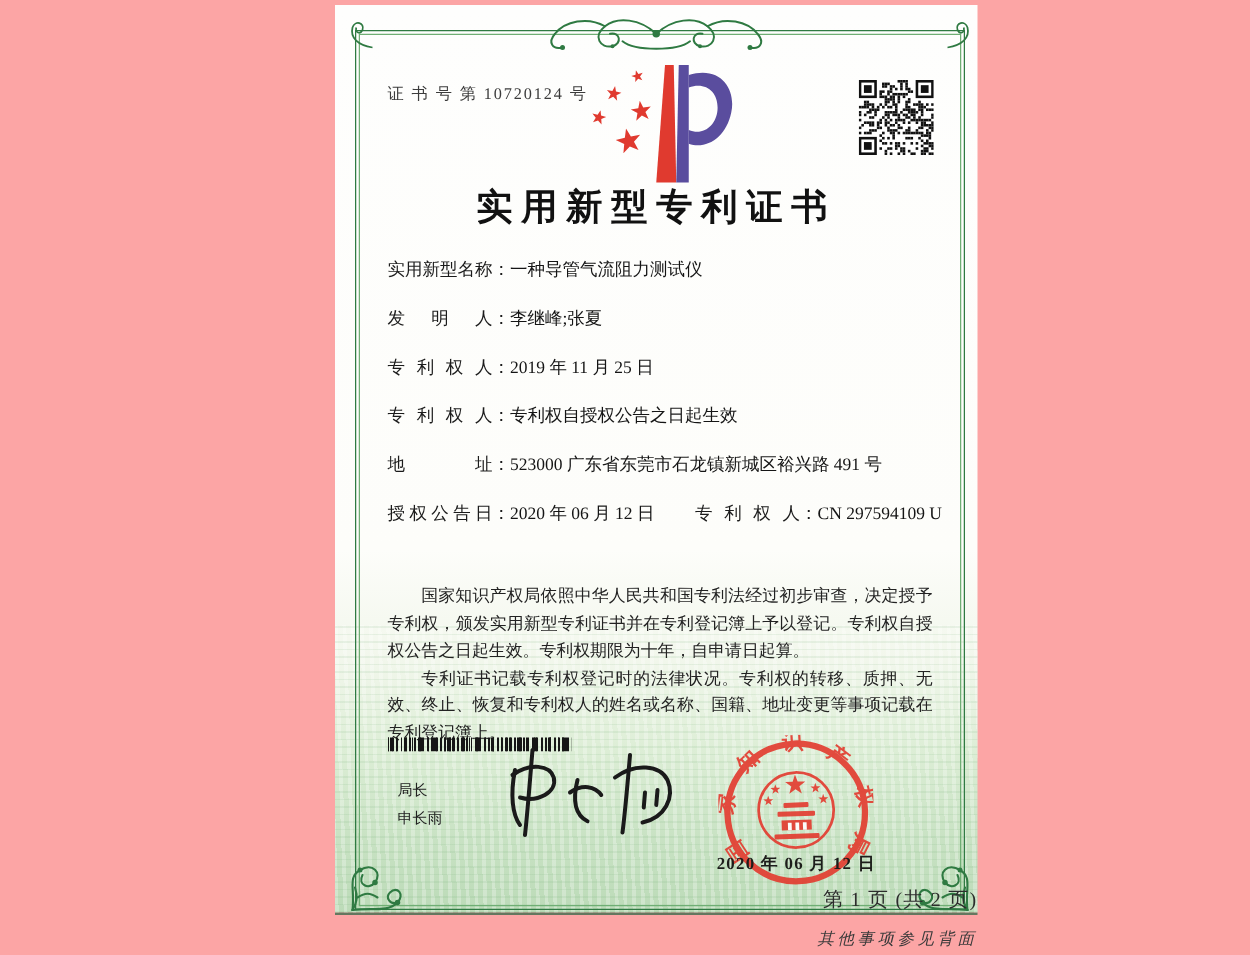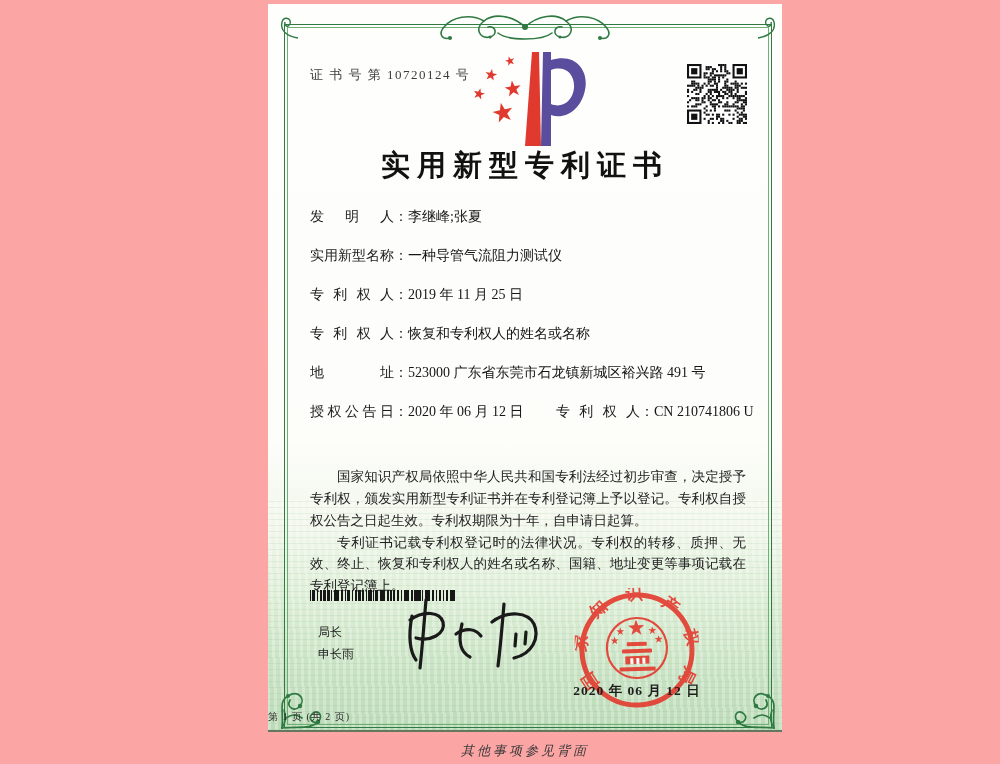--- a/index.html
+++ b/index.html
@@ -59,23 +59,23 @@
       repeating-linear-gradient(90deg,#161616 0 1px,rgba(0,0,0,0) 1px 6.5px),
       repeating-linear-gradient(90deg,rgba(0,0,0,0) 0 2px,#161616 2px 4.5px,rgba(0,0,0,0) 4.5px 11.5px);
   }
   .director{position:absolute;left:50px;top:622px;font-family:"Liberation Sans","DejaVu Sans",sans-serif;
             font-size:12px;color:#222;line-height:1;}
   .director .name{margin-top:10px;}
   .signature{position:absolute;left:128px;top:590px;width:152px;height:88px;}
   .seal{position:absolute;left:307px;top:584px;width:124px;height:124px;opacity:.9;transform:rotate(-2deg);}
   .seal-date{position:absolute;left:294px;top:678px;width:150px;text-align:center;
              font-size:13.5px;font-weight:600;letter-spacing:1px;color:#1d1d1b;}
-  .page-info{position:absolute;left:0;right:0;top:706px;text-align:left;font-size:10px;color:#2c2c2c;letter-spacing:1px;}
-  
-  .back-note{position:absolute;left:268px;width:514px;top:742px;text-align:center;
+  .page-info{position:absolute;left:0;right:0;top:706px;text-align:right;font-size:16px;color:#2c2c2c;letter-spacing:1px;}
+  
+  .back-note{position:absolute;left:268px;width:514px;top:742px;text-align:right;
              font-size:13px;font-style:italic;letter-spacing:3px;color:#3a3a3a;}
 </style>
 </head>
 <body>
 
 <div class="stage">
 
   <div class="cert">
 
     <div class="frame"></div>
@@ -454,36 +454,36 @@
           <rect x="25" y="28" width="1" height="1"></rect>
           <rect x="27" y="28" width="1" height="1"></rect>
           <rect x="28" y="28" width="1" height="1"></rect>
         </g>
     </svg>
 
     <div class="title">实用新型专利证书</div>
 
     <div class="fields">
       <div class="frow">
-        <span class="flabel">发明人</span><span class="fcolon">：</span><span class="fvalue">李继峰;张夏</span>
+        <span class="flabel">实用新型名称</span><span class="fcolon">：</span><span class="fvalue">一种导管气流阻力测试仪</span>
       </div>
       <div class="frow">
-        <span class="flabel">实用新型名称</span><span class="fcolon">：</span><span class="fvalue">一种导管气流阻力测试仪</span>
+        <span class="flabel">发明人</span><span class="fcolon">：</span><span class="fvalue">李继峰;张夏</span>
       </div>
       <div class="frow">
         <span class="flabel">专利权人</span><span class="fcolon">：</span><span class="fvalue">2019 年 11 月 25 日</span>
       </div>
       <div class="frow">
-        <span class="flabel">专利权人</span><span class="fcolon">：</span><span class="fvalue">恢复和专利权人的姓名或名称</span>
+        <span class="flabel">专利权人</span><span class="fcolon">：</span><span class="fvalue">专利权自授权公告之日起生效</span>
       </div>
       <div class="frow">
         <span class="flabel">地址</span><span class="fcolon">：</span><span class="fvalue">523000 广东省东莞市石龙镇新城区裕兴路 491 号</span>
       </div>
       <div class="frow">
-        <span class="flabel">授权公告日</span><span class="fcolon">：</span><span class="fvalue fvalue-fixed">2020 年 06 月 12 日</span><span class="flabel">专利权人</span><span class="fcolon">：</span><span class="fvalue">CN 210741806 U</span>
+        <span class="flabel">授权公告日</span><span class="fcolon">：</span><span class="fvalue fvalue-fixed">2020 年 06 月 12 日</span><span class="flabel">专利权人</span><span class="fcolon">：</span><span class="fvalue">CN 297594109 U</span>
       </div>
     </div>
 
     <div class="paras">
       <p>国家知识产权局依照中华人民共和国专利法经过初步审查，决定授予专利权，颁发实用新型专利证书并在专利登记簿上予以登记。专利权自授权公告之日起生效。专利权期限为十年，自申请日起算。</p>
       <p>专利证书记载专利权登记时的法律状况。专利权的转移、质押、无效、终止、恢复和专利权人的姓名或名称、国籍、地址变更等事项记载在专利登记簿上。</p>
     </div>
 
     <div class="barcode"></div>
 

